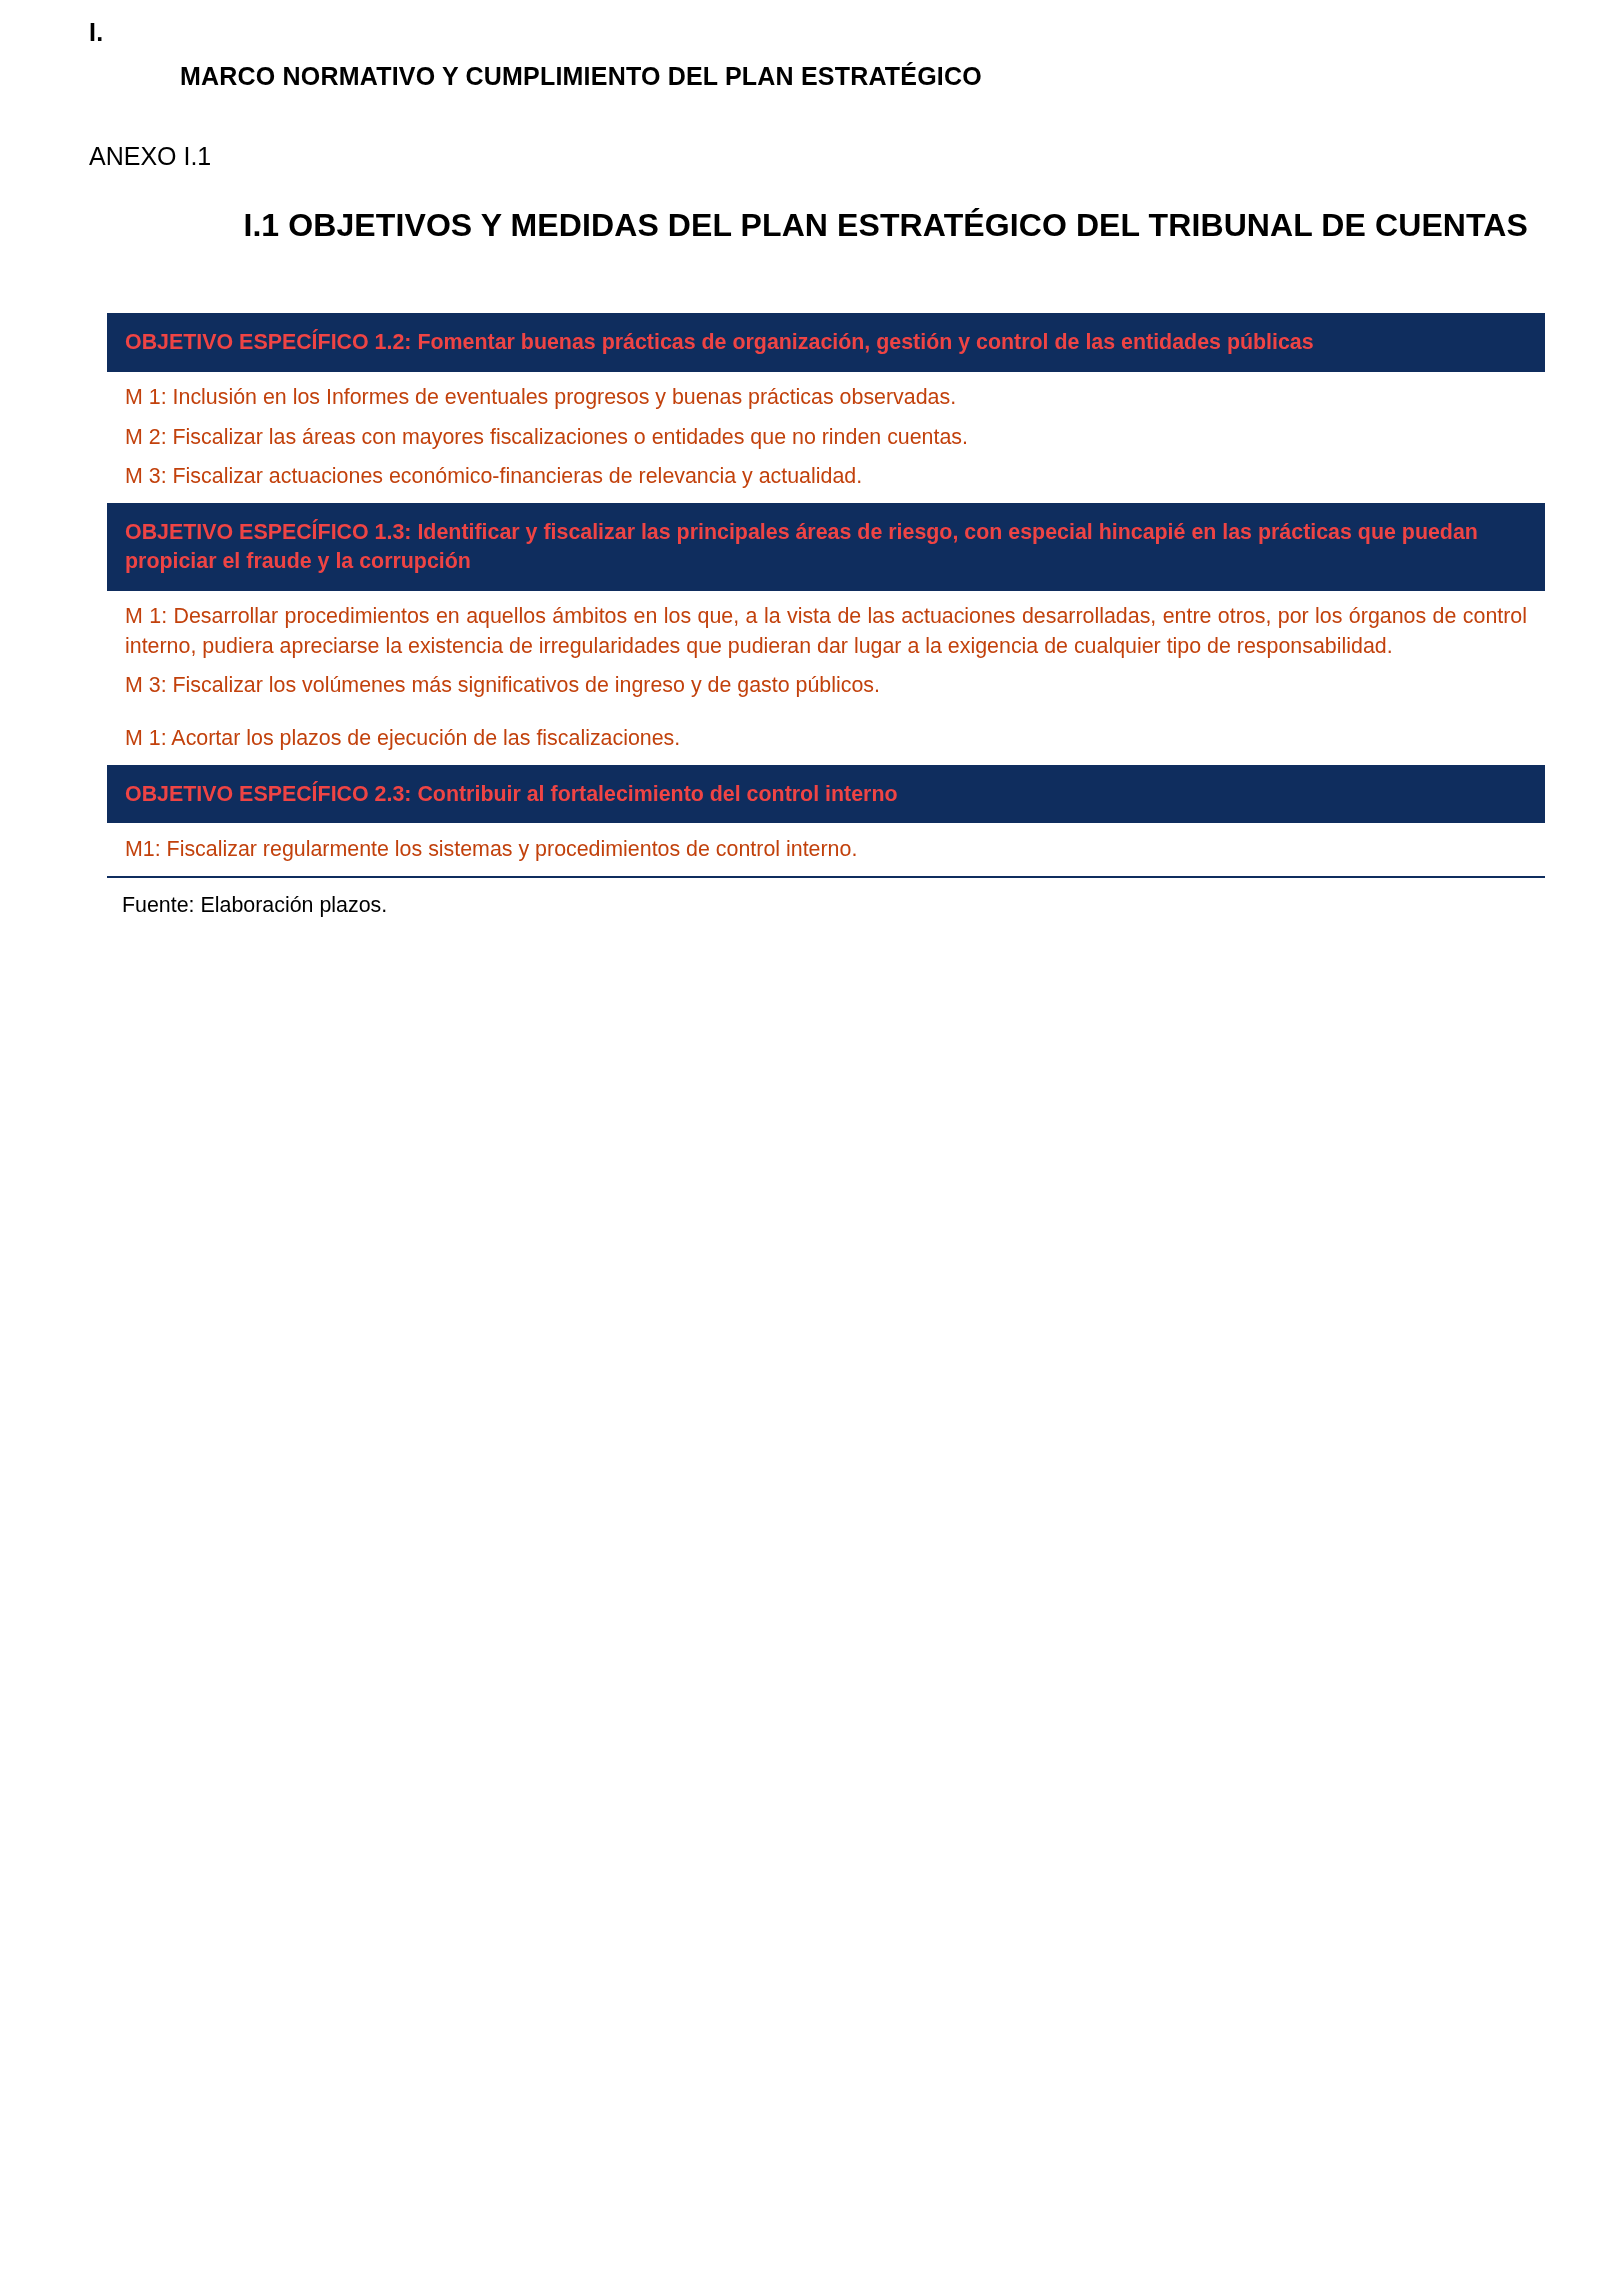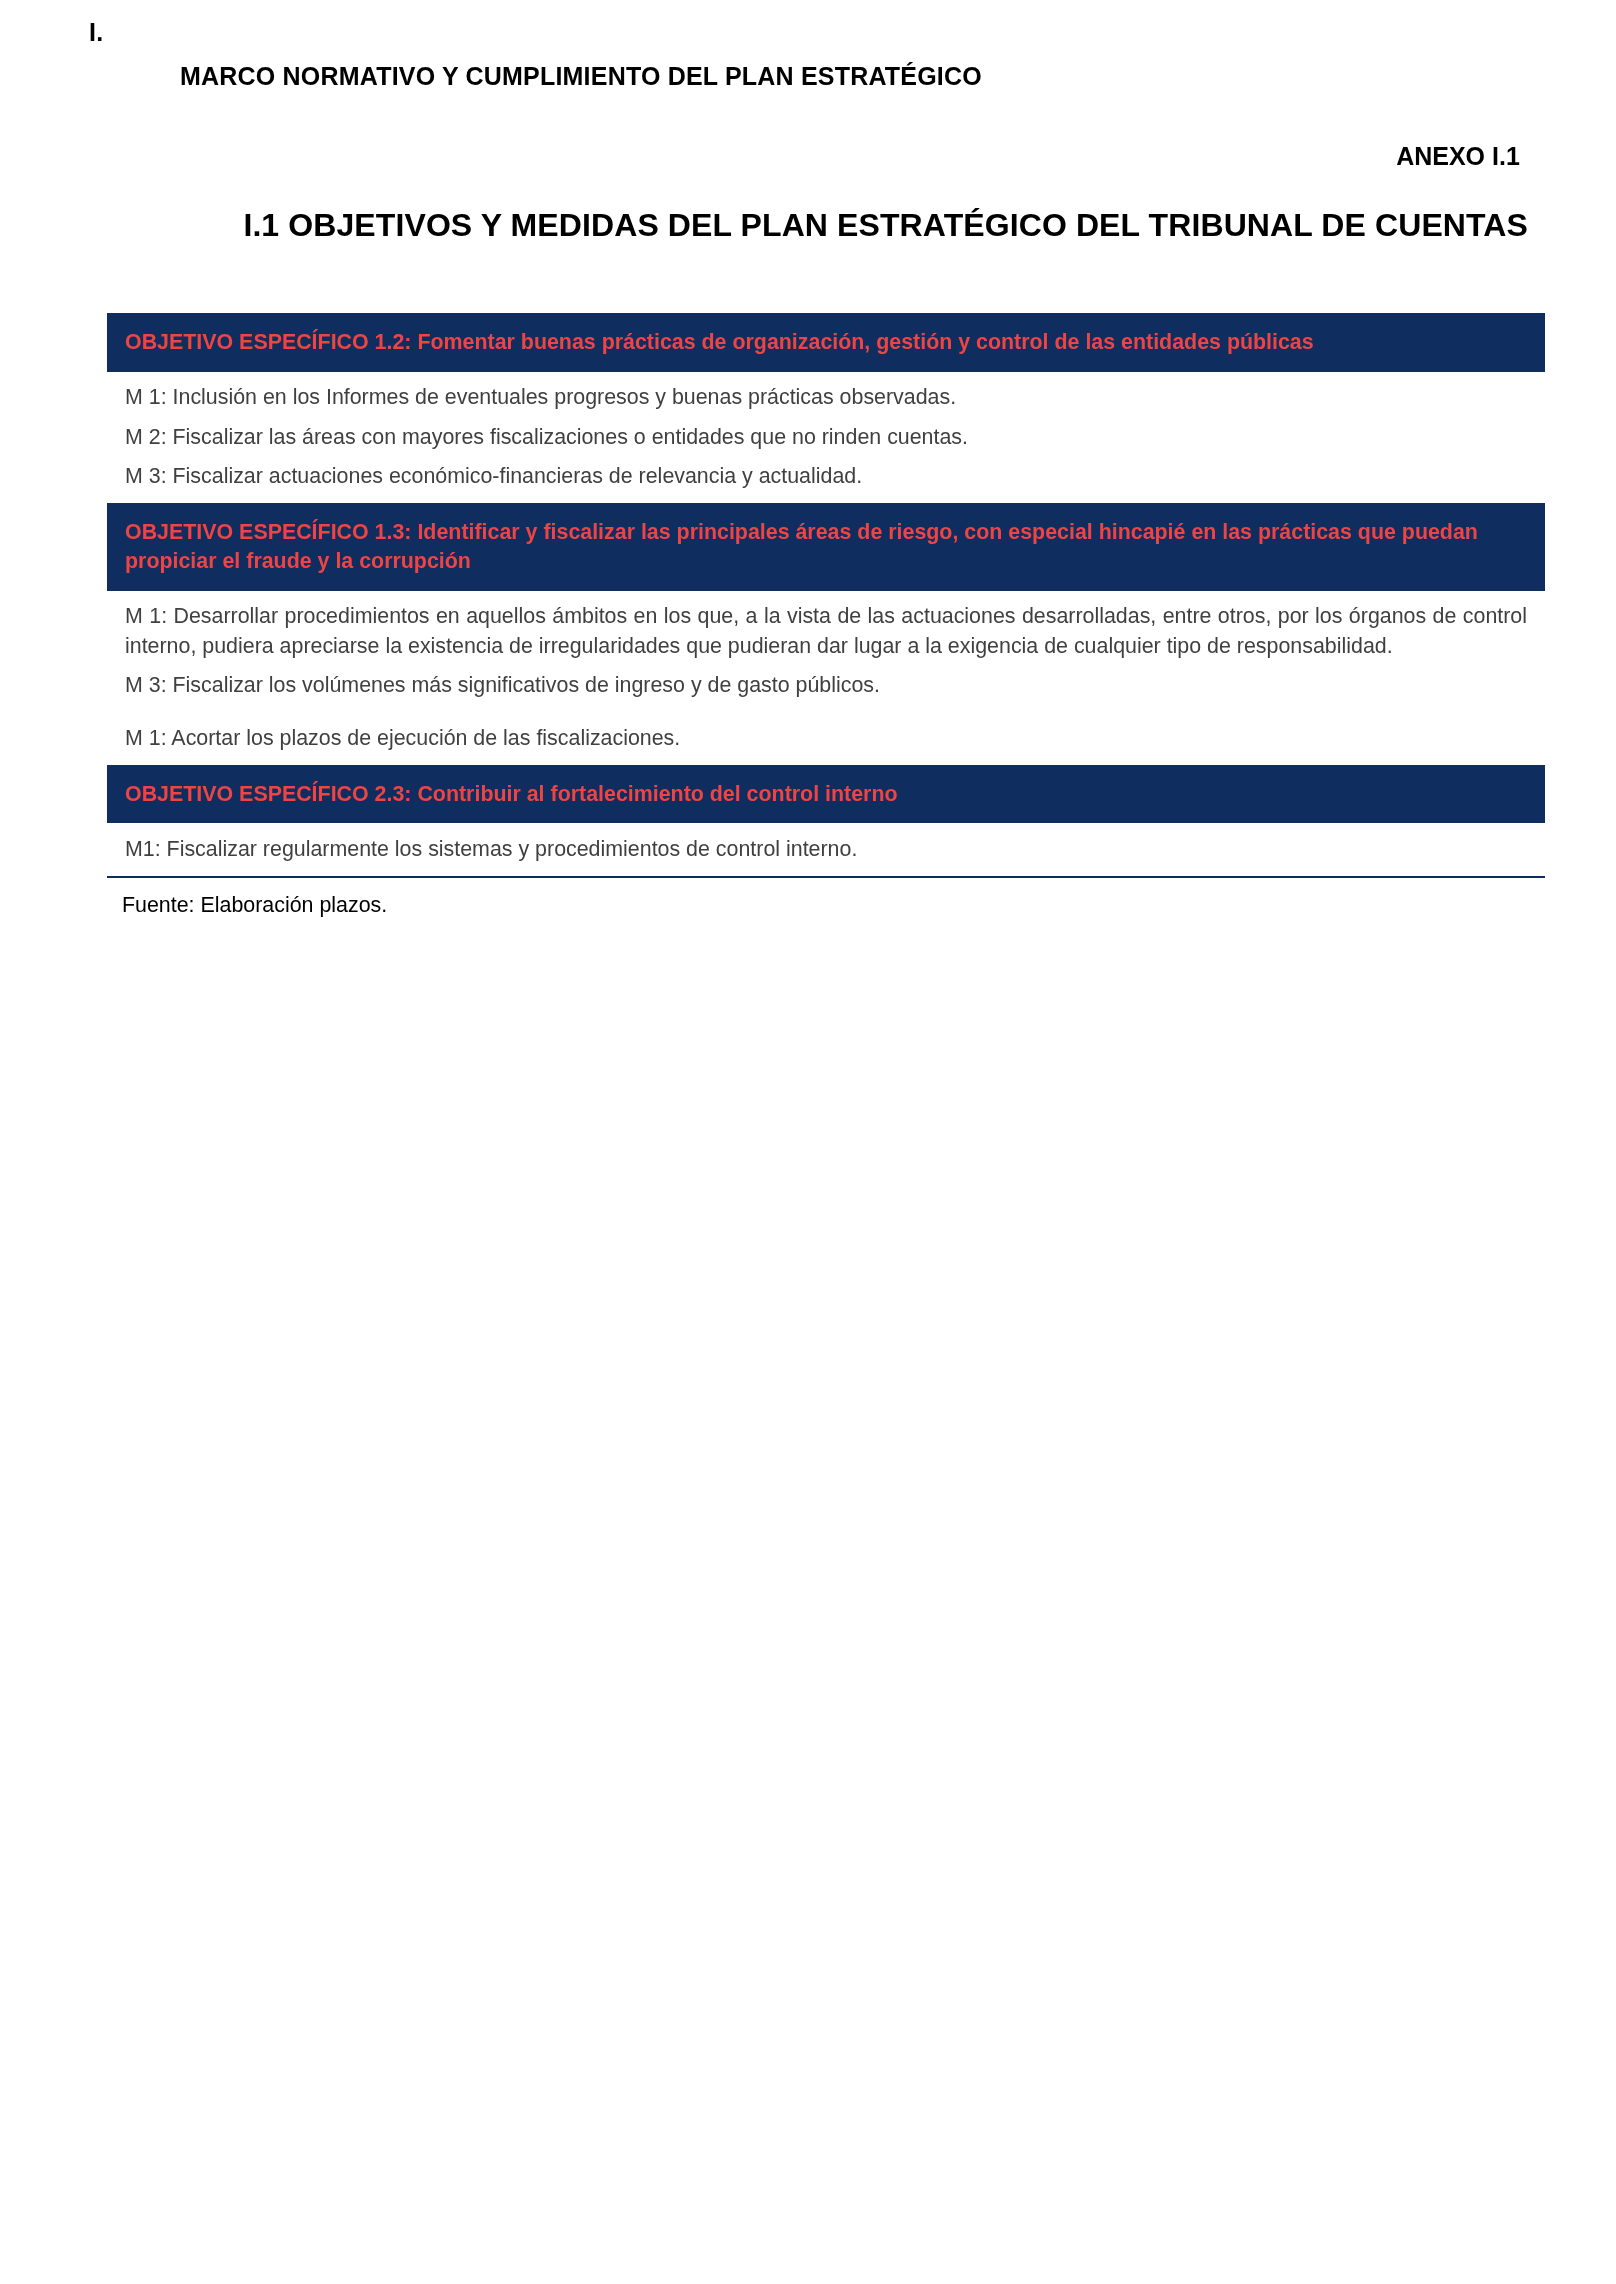--- a/index.html
+++ b/index.html
@@ -34,23 +34,22 @@
   .chapter-num {
     width: 91px;
     flex: 0 0 91px;
   }
   .chapter-title {
     flex: 1 1 auto;
     margin-top: 44px;
   }
 
   .annex-label {
-    text-align: right;
     font-size: 25px;
-    font-weight: bold;
+    font-weight: normal;
     margin-top: 51px;
     padding-right: 8.2px;
   }
 
   .section-title {
     text-align: right;
     font-size: 32px;
     font-weight: bold;
     margin-top: 36px;
     letter-spacing: 0.1px;
@@ -78,21 +77,21 @@
   .measures {
     padding: 11.5px 18px 8.2px 18px;
     box-sizing: border-box;
   }
   .measure {
     font-size: 21.4px;
     line-height: 1.38;
     margin: 0 0 10px 0;
     text-align: justify;
     text-align-last: left;
-    color: #404040;
+    color: #c2410c;
   }
   .measure:last-child {
     margin-bottom: 3.3px;
   }
   .bottom-rule {
     border-top: 2.5px solid #0f2d5e;
     width: 1438px;
     margin-left: 18px;
   }
   .source {

